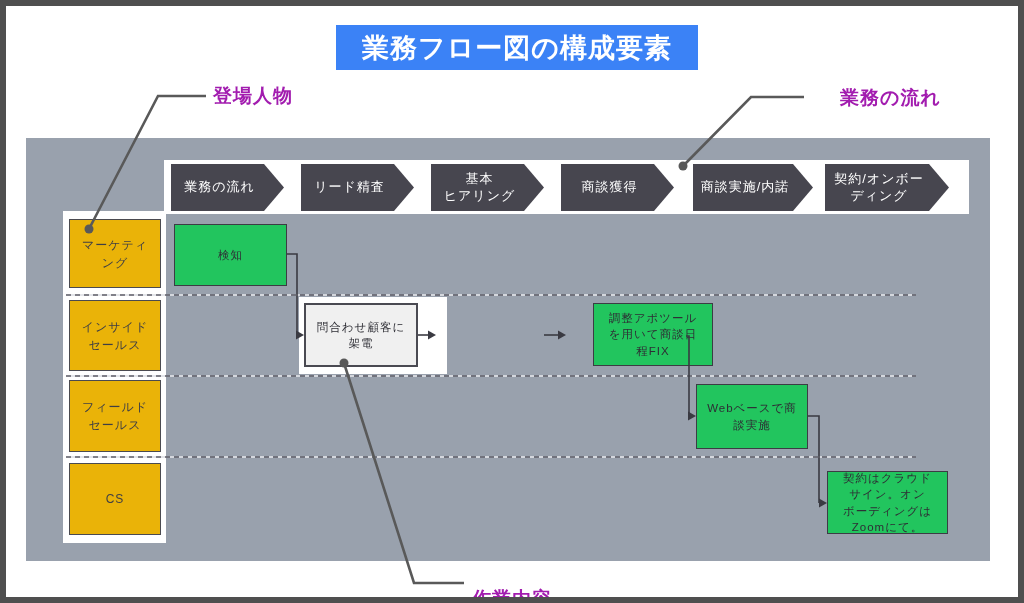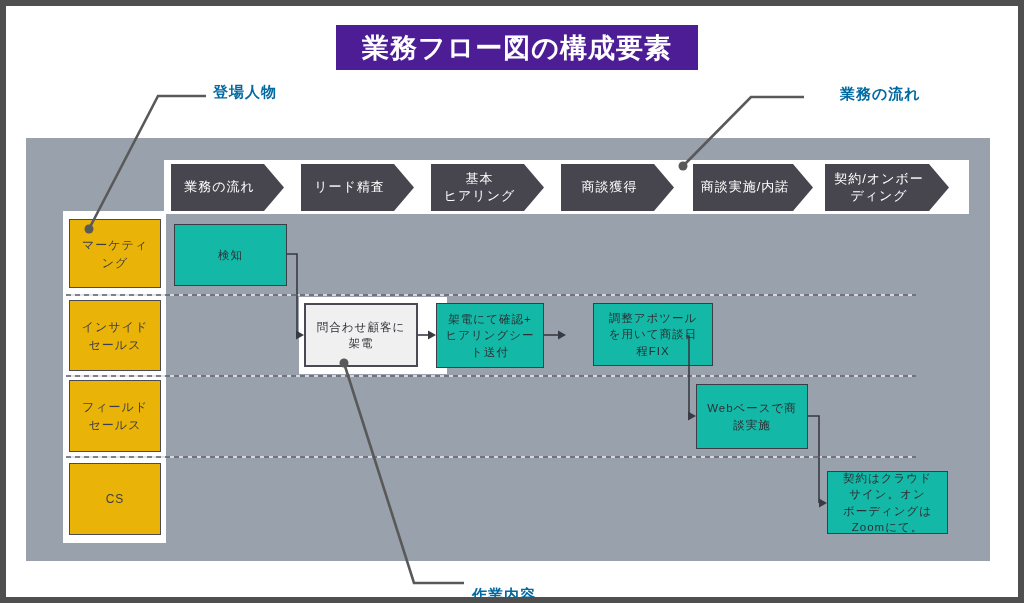--- a/index.html
+++ b/index.html
@@ -3,25 +3,25 @@
 <meta charset="utf-8">
 <style>
   * { margin:0; padding:0; box-sizing:border-box; }
   body { background:#e9e9e9; font-family:"Liberation Sans","DejaVu Sans",sans-serif; }
   .frame {
     position:relative; width:1024px; height:603px; margin:0 auto;
     background:#ffffff; border:6px solid #4f4f4f; overflow:hidden;
   }
   .title {
     position:absolute; left:330px; top:19px; width:362px; height:45px;
-    background:#4c1d95; color:#ffffff; font-size:27px; font-weight:bold;
+    background:#3b82f6; color:#ffffff; font-size:27px; font-weight:bold;
     display:flex; align-items:center; justify-content:center; letter-spacing:1px;
   }
   .callout-label {
-    position:absolute; font-size:15px; font-weight:bold; color:#0369a1; letter-spacing:1px;
+    position:absolute; font-size:19px; font-weight:bold; color:#a21caf; letter-spacing:1px;
   }
   .lbl-actors { left:207px; top:77px; }
   .lbl-flow  { left:806px; top:79px;margin-left:28px; }
   .lbl-task  { left:466px; top:580px; }
   .panel {
     position:absolute; left:20px; top:132px; width:964px; height:423px;
     background:#99a1ad;
   }
   .chev-strip {
     position:absolute; left:158px; top:154px; width:805px; height:54px;
@@ -47,21 +47,21 @@
   .dash-line {
     position:absolute; left:60px; width:850px; height:2px;
     background:repeating-linear-gradient(90deg,#6a6a74 0 5px,#dfe1e6 5px 9px);
     opacity:.85;
   }
   .highlight {
     position:absolute; left:293px; top:291px; width:148px; height:77px;
     background:#ffffff;
   }
   .task {
-    position:absolute; background:#14b8a6; border:1px solid #3c3c44;
+    position:absolute; background:#22c55e; border:1px solid #3c3c44;
     color:#2e2e35; font-size:11.5px; line-height:1.4; text-align:center;
     display:flex; align-items:center; justify-content:center;
     white-space:pre-line; padding:2px; letter-spacing:1px;
   }
   .task.light { background:#f0f0f0; border:2px solid #4a4a52; }
   .overlay { position:absolute; left:0; top:0; width:1024px; height:603px; pointer-events:none; }
 </style>
 </head>
 <body>
 
@@ -96,23 +96,20 @@
 
   <div class="dash-line" style="top:288px"></div>
   <div class="dash-line" style="top:369px"></div>
   <div class="dash-line" style="top:450px"></div>
 
   <div class="highlight"></div>
 
   <div class="task" style="left:168px;top:218px;width:113px;height:62px">検知</div>
   <div class="task light" style="left:298px;top:297px;width:114px;height:64px">問合わせ顧客に
 架電</div>
-  <div class="task" style="left:430px;top:297px;width:108px;height:65px">架電にて確認+
-ヒアリングシー
-ト送付</div>
   <div class="task" style="left:587px;top:297px;width:120px;height:63px">調整アポツール
 を用いて商談日
 程FIX</div>
   <div class="task" style="left:690px;top:378px;width:112px;height:65px">Webベースで商
 談実施</div>
   <div class="task" style="left:821px;top:465px;width:121px;height:63px">契約はクラウド
 サイン。オン
 ボーディングは
 Zoomにて。</div>
 

